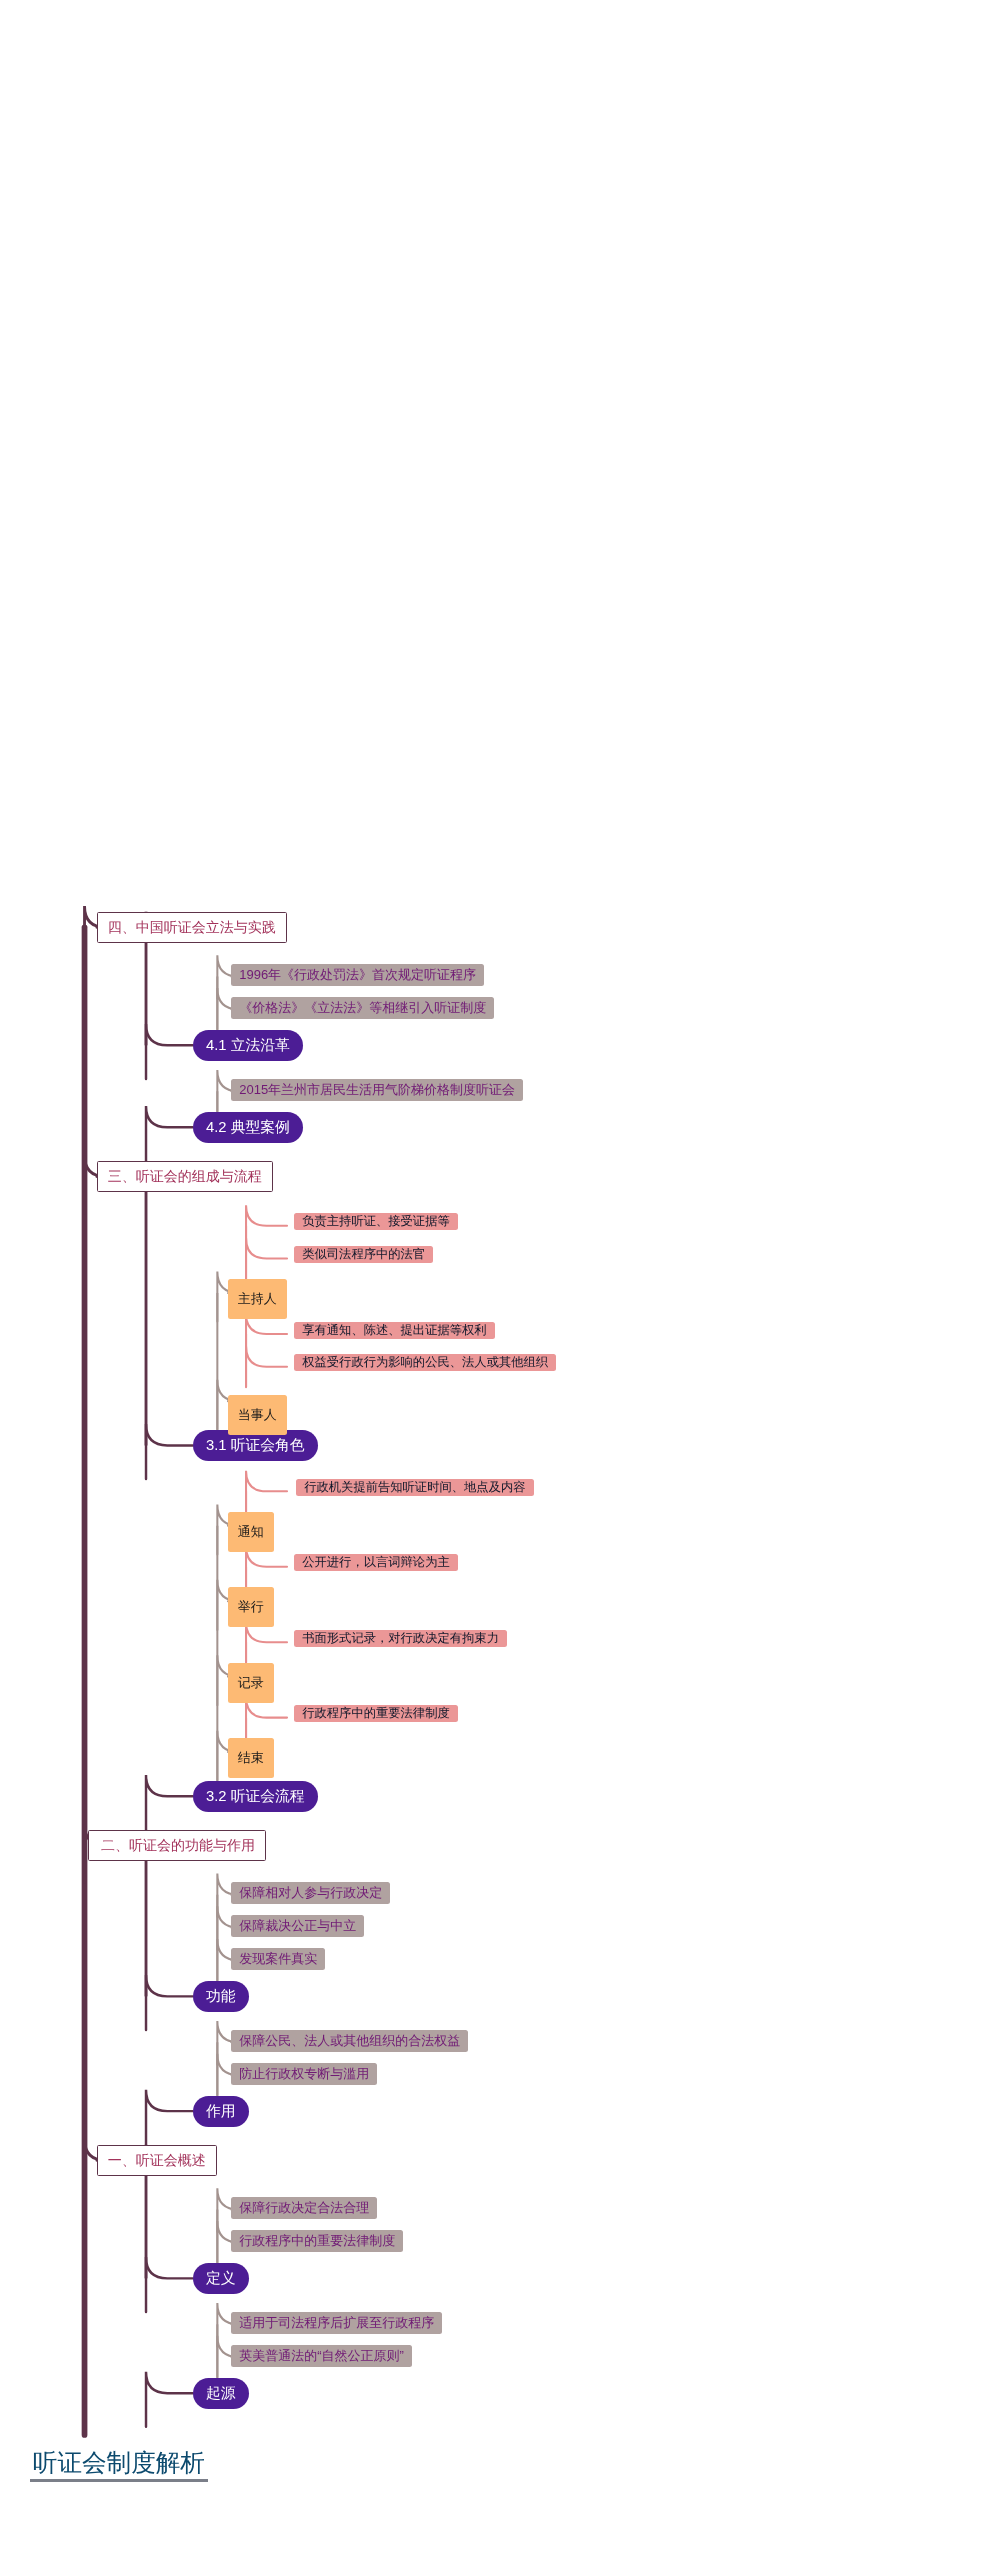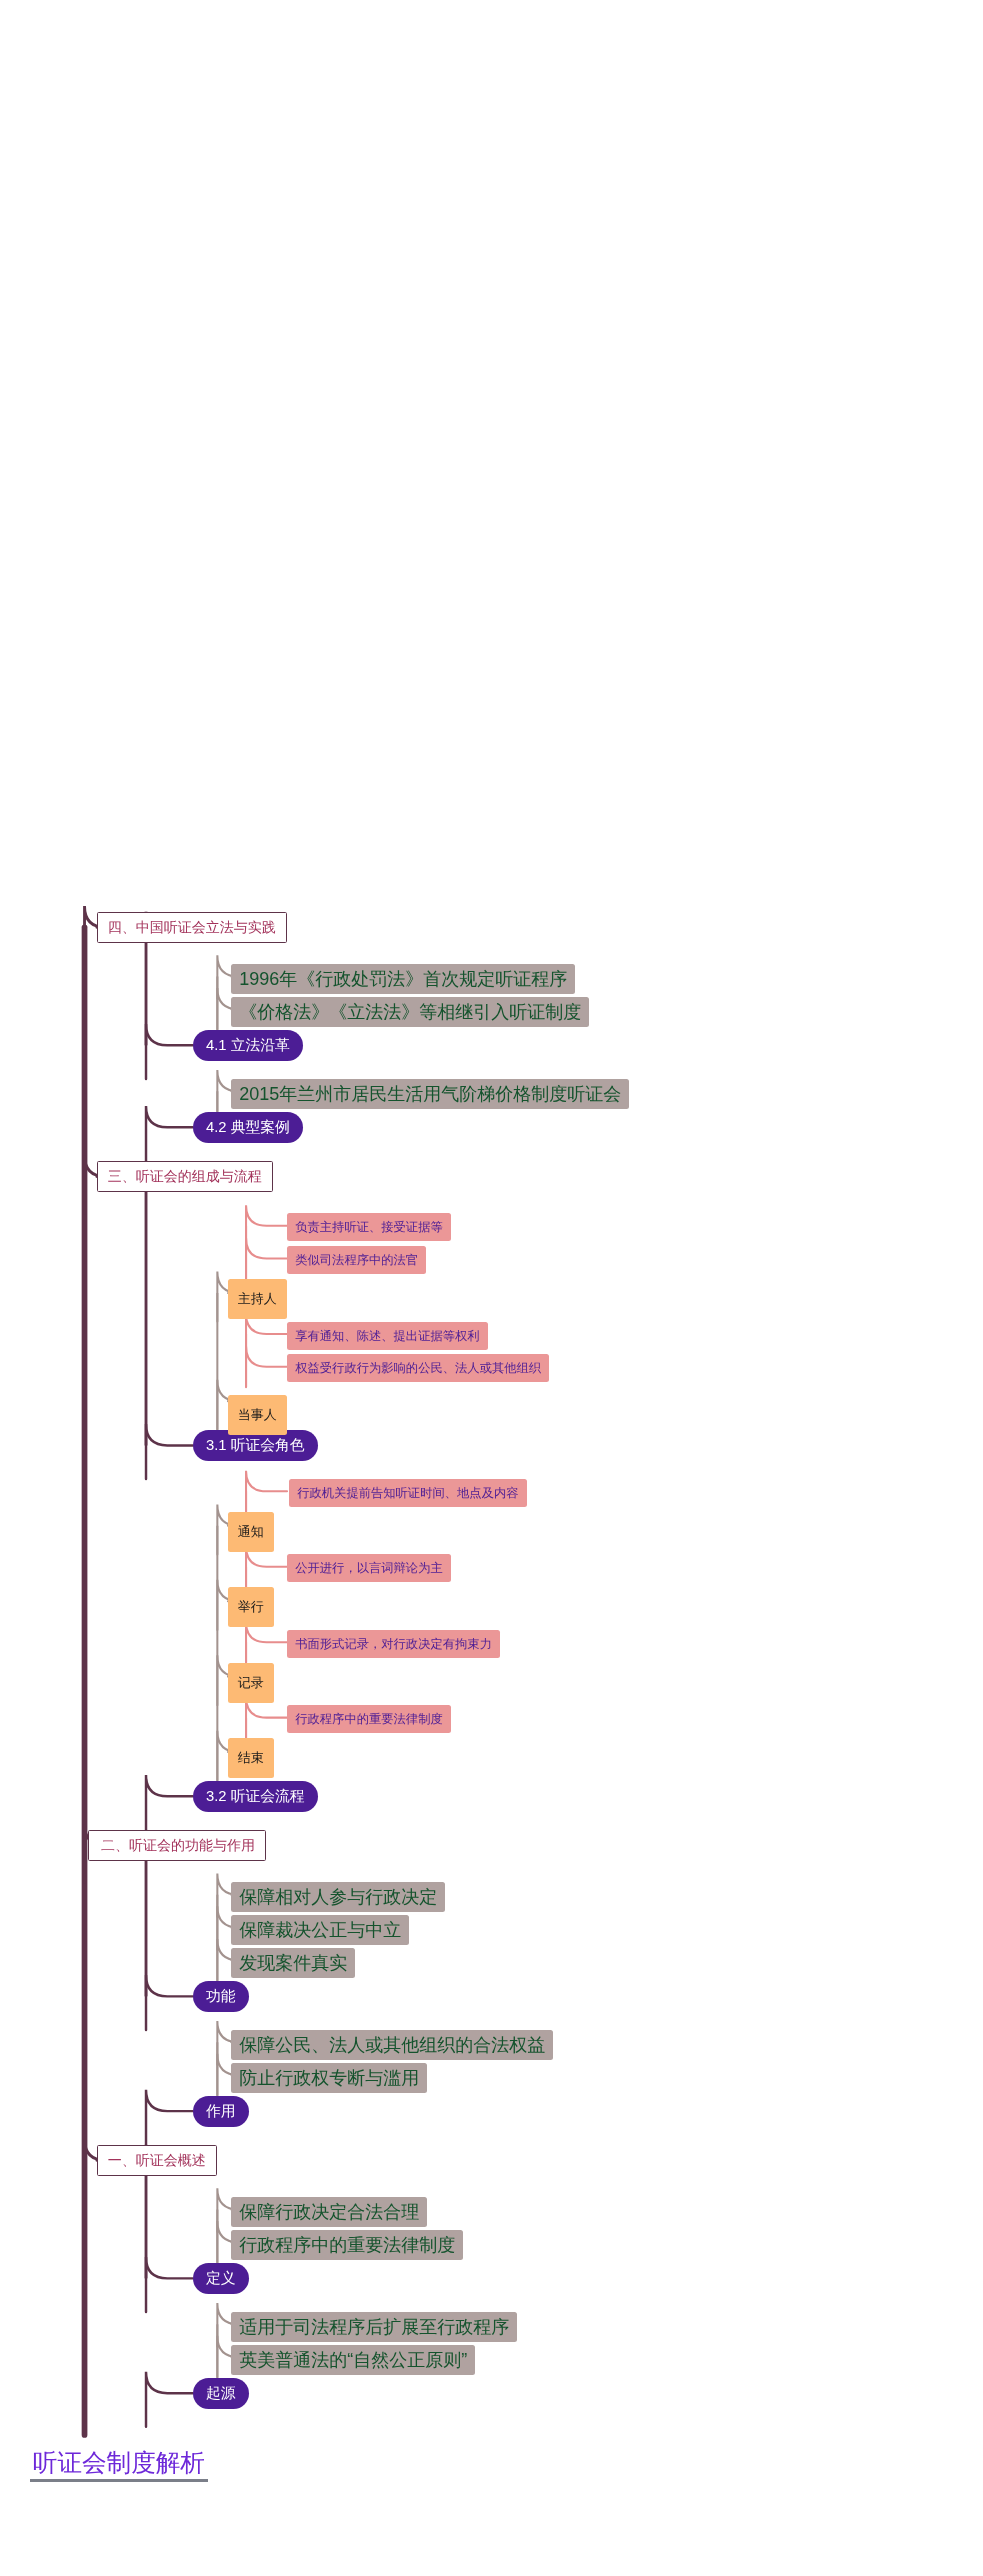--- a/index.html
+++ b/index.html
@@ -12,27 +12,27 @@
   
   .n-sec{background:#ffffff;border:1.6px solid #5d3349;color:#a3335b;
          font-size:14px;padding:0 9.8px;height:31px;border-radius:1.6px;}
   
   .n-pill{background:#4c1d95;color:#ffffff;font-size:14.8px;padding:0 13px;
           height:31px;border-radius:15.6px;justify-content:center;}
   
   .n-gray{background:#fdba74;color:#1a1a1a;font-size:13px;padding:0 9.8px;
           height:40px;border-radius:2.5px;}
   
-  .n-leaf{background:#b0a2a0;color:#14532d;font-size:18px;padding:0 8.2px;
-          height:30px;border-radius:2.5px;}
+  .n-leaf{background:#b0a2a0;color:#701a75;font-size:13px;padding:0 8.2px;
+          height:22px;border-radius:2.5px;}
   
-  .n-leafpink{background:#eb9797;color:#4c1d95;font-size:12.3px;padding:0 8.2px;
-              height:28px;border-radius:2.5px;}
+  .n-leafpink{background:#eb9797;color:#0f172a;font-size:12.3px;padding:0 8.2px;
+              height:17px;border-radius:2.5px;margin-left:7px;}
   
-  .n-root{color:#6d28d9;font-size:24.6px;border-bottom:3.3px solid #7b7f89;
+  .n-root{color:#0c4a6e;font-size:24.6px;border-bottom:3.3px solid #7b7f89;
           padding:0 3.3px 1.6px 3.3px;height:36px;align-items:flex-start;}
 </style>
 </head>
 <body>
 
 <div id="canvas">
   <svg class="links" id="links" viewBox="0 0 1200 3142" width="984" height="2576">
       <path d="M 103 2970 L 103 1131" stroke="#5d3349" stroke-width="7" fill="none" stroke-linecap="round"></path>
       <path d="M 103 1176 L 103 1105 Q 103 1131 129 1131 L 118 1131" fill="none" stroke="#5d3349" stroke-width="3.5" stroke-linecap="round"></path>
       <path d="M 178 1112 L 178 1275" stroke="#5d3349" stroke-width="3.5" fill="none"></path>

